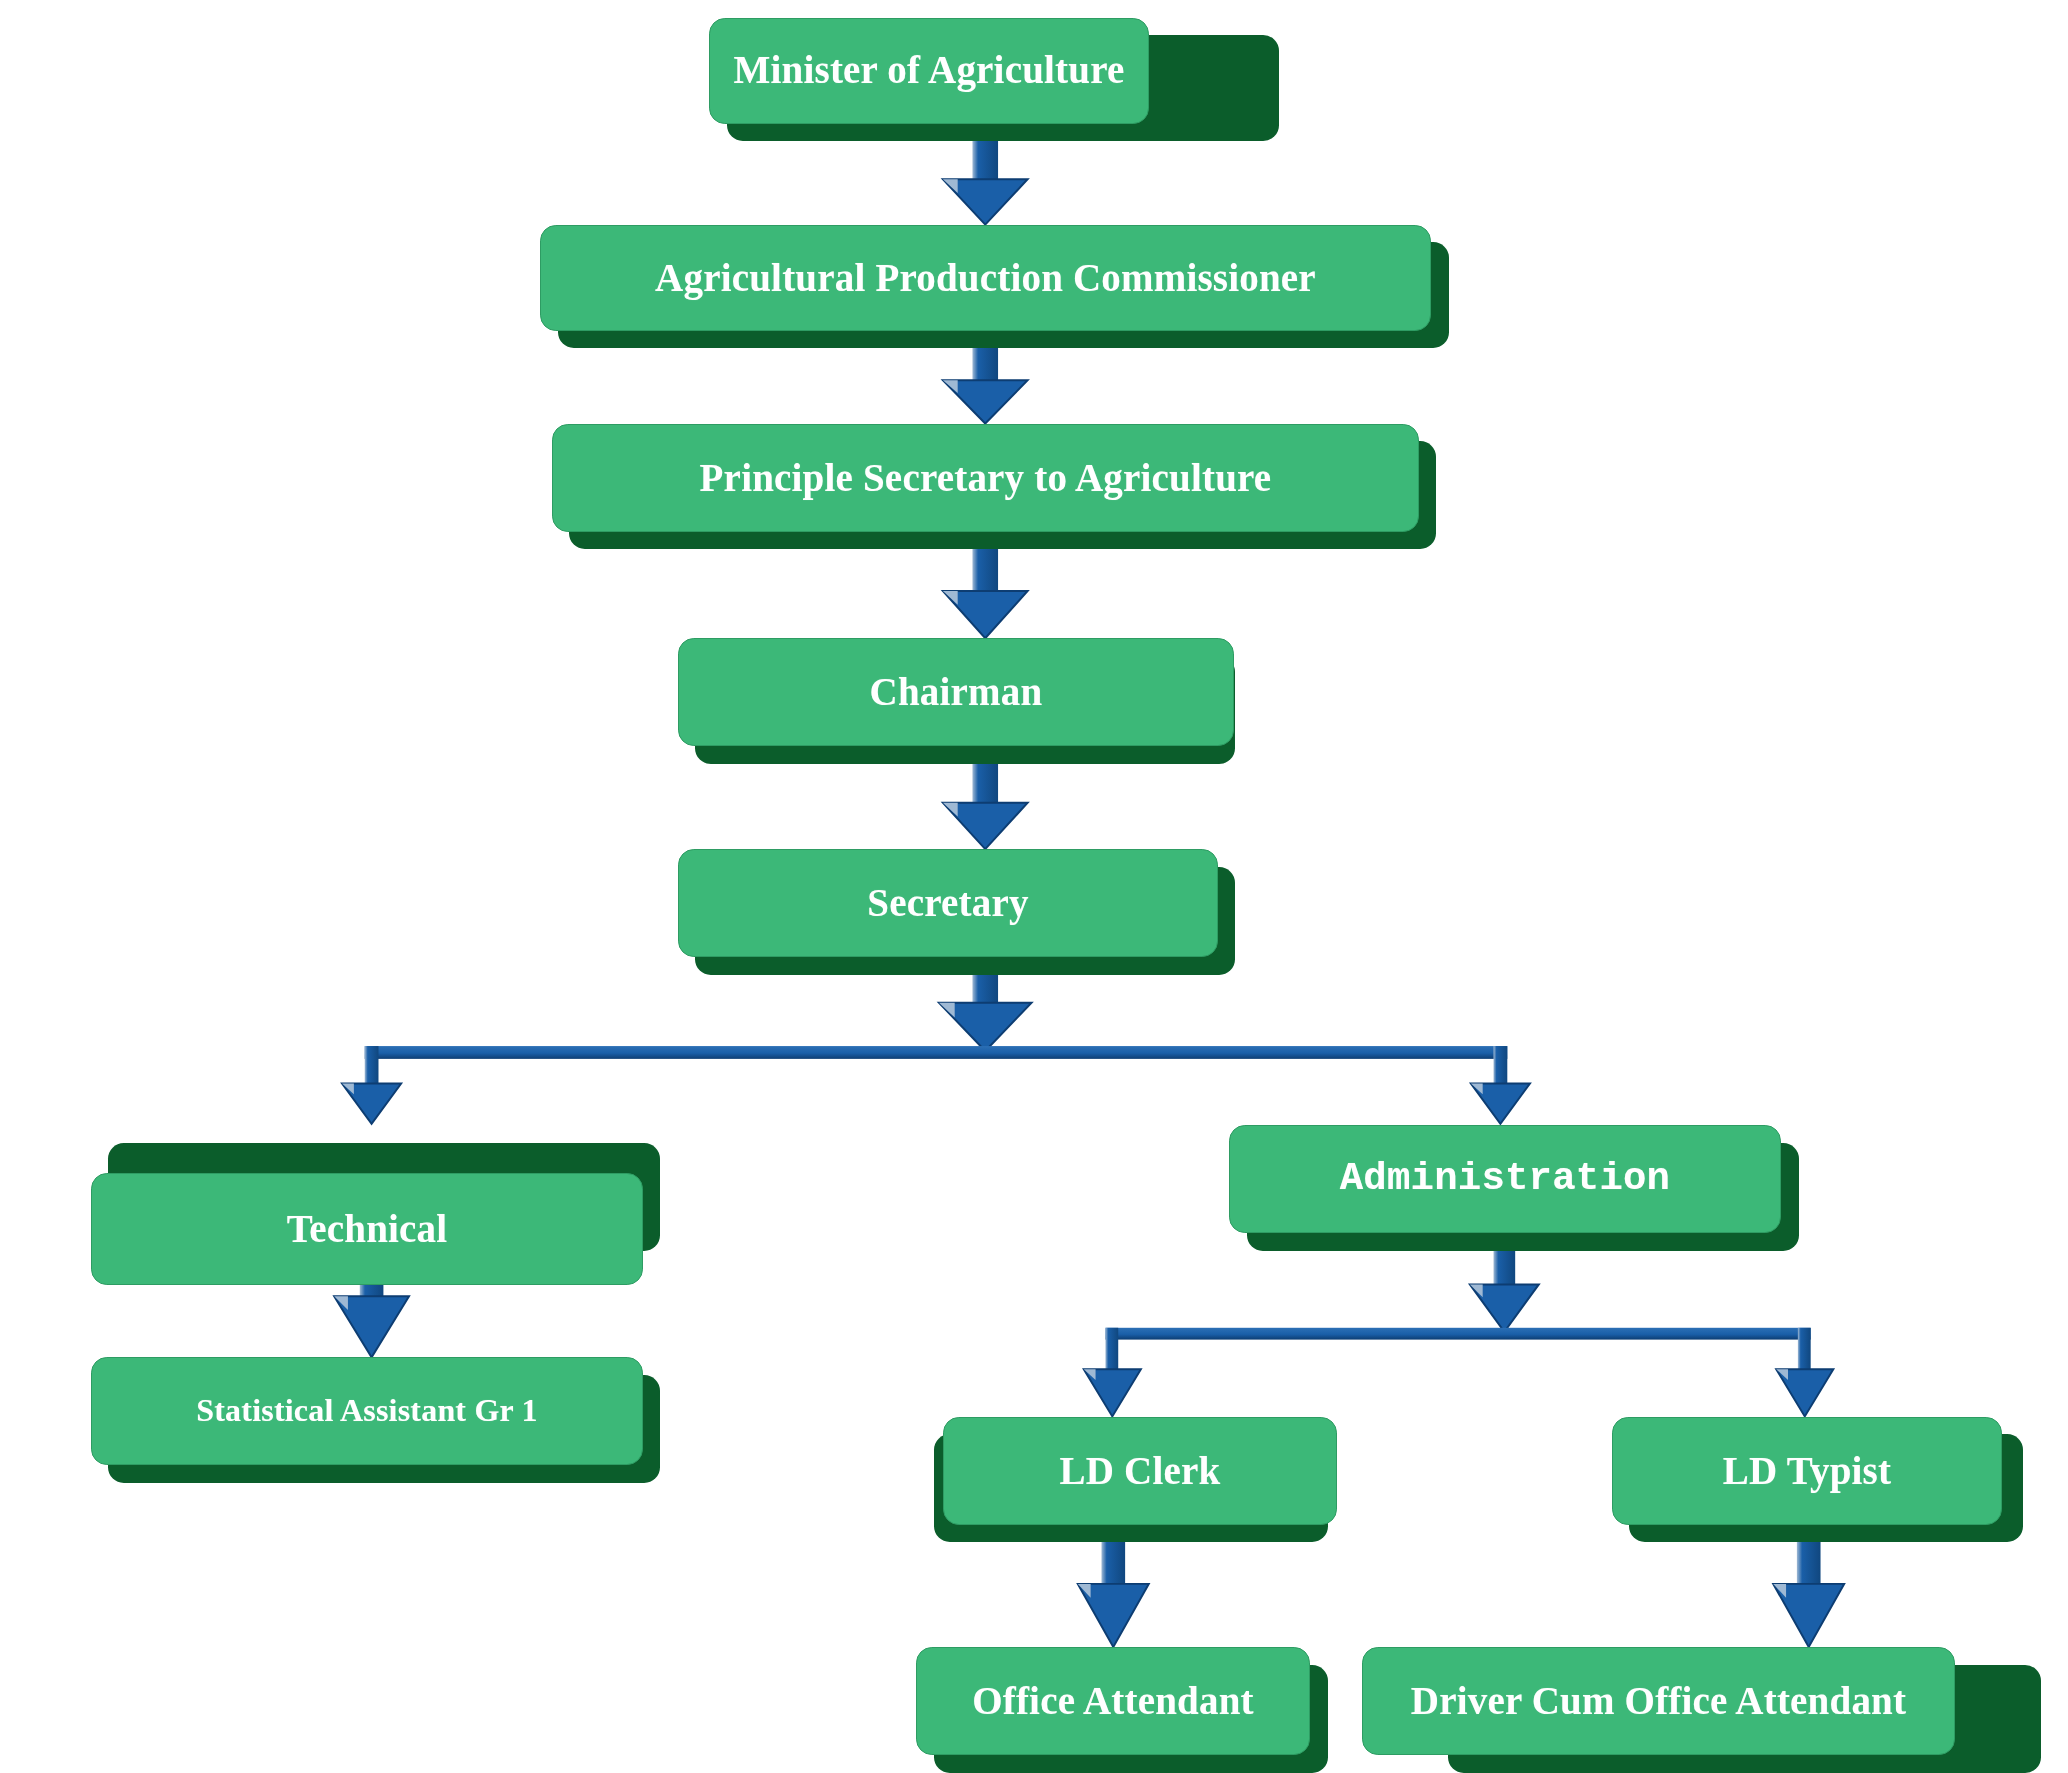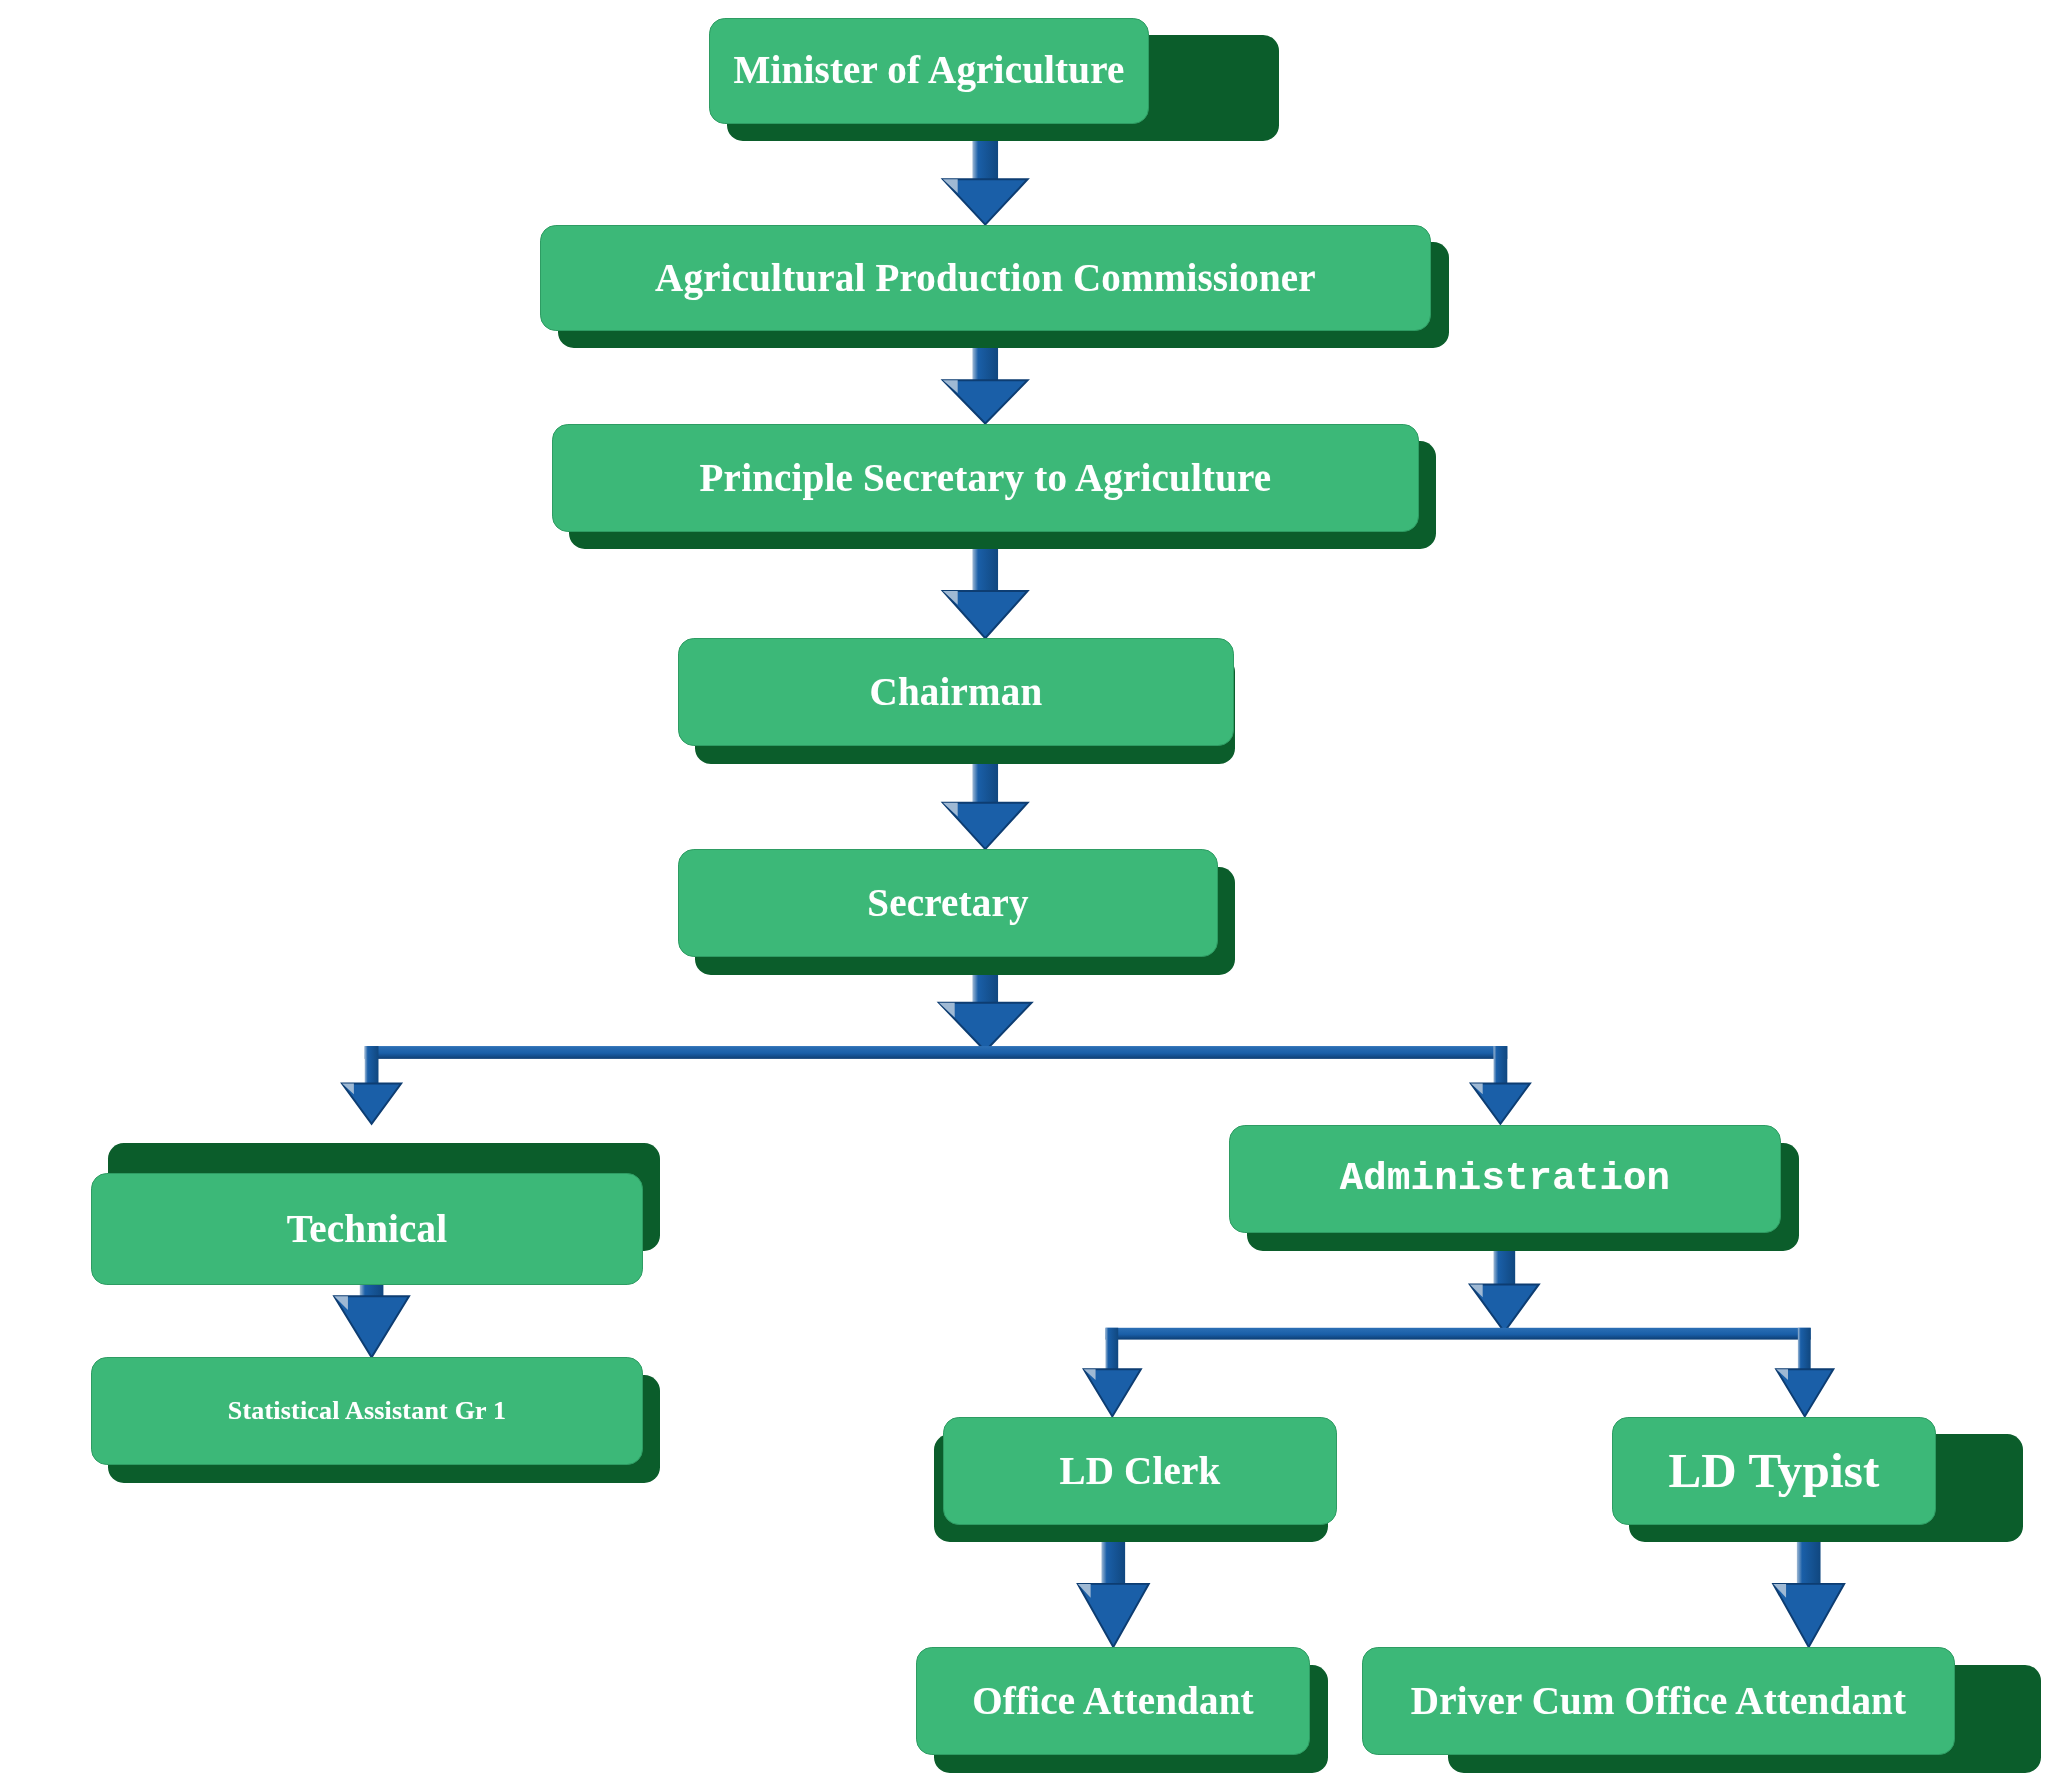--- a/index.html
+++ b/index.html
@@ -180,31 +180,31 @@
   <div class="node-box" style="left:91px; top:1125px; width:552px; height:112px; font-size:39px;margin-top:48px;">
     <span class="node-label">Technical</span>
   </div>
 
   <div class="node-shadow" style="left:1247px; top:1143px; width:552px; height:108px;"></div>
   <div class="node-box" style="left:1229px; top:1125px; width:552px; height:108px; font-size:39px;font-family:Liberation Mono, monospace;">
     <span class="node-label">Administration</span>
   </div>
 
   <div class="node-shadow" style="left:108px; top:1375px; width:552px; height:108px;"></div>
-  <div class="node-box" style="left:91px; top:1357px; width:552px; height:108px; font-size:26px;">
+  <div class="node-box" style="left:91px; top:1357px; width:552px; height:108px; font-size:32px;">
     <span class="node-label">Statistical Assistant Gr 1</span>
   </div>
 
   <div class="node-shadow" style="left:934px; top:1434px; width:394px; height:108px;"></div>
   <div class="node-box" style="left:916px; top:1417px; width:394px; height:108px; font-size:39px;margin-left:27px;">
     <span class="node-label">LD Clerk</span>
   </div>
 
   <div class="node-shadow" style="left:1629px; top:1434px; width:394px; height:108px;"></div>
-  <div class="node-box" style="left:1612px; top:1417px; width:324px; height:108px; font-size:49px;">
+  <div class="node-box" style="left:1612px; top:1417px; width:390px; height:108px; font-size:39px;">
     <span class="node-label">LD Typist</span>
   </div>
 
   <div class="node-shadow" style="left:934px; top:1665px; width:394px; height:108px;"></div>
   <div class="node-box" style="left:916px; top:1647px; width:394px; height:108px; font-size:39px;">
     <span class="node-label">Office Attendant</span>
   </div>
 
   <div class="node-shadow" style="left:1448px; top:1665px; width:593px; height:108px;"></div>
   <div class="node-box" style="left:1362px; top:1647px; width:593px; height:108px; font-size:39px;">

